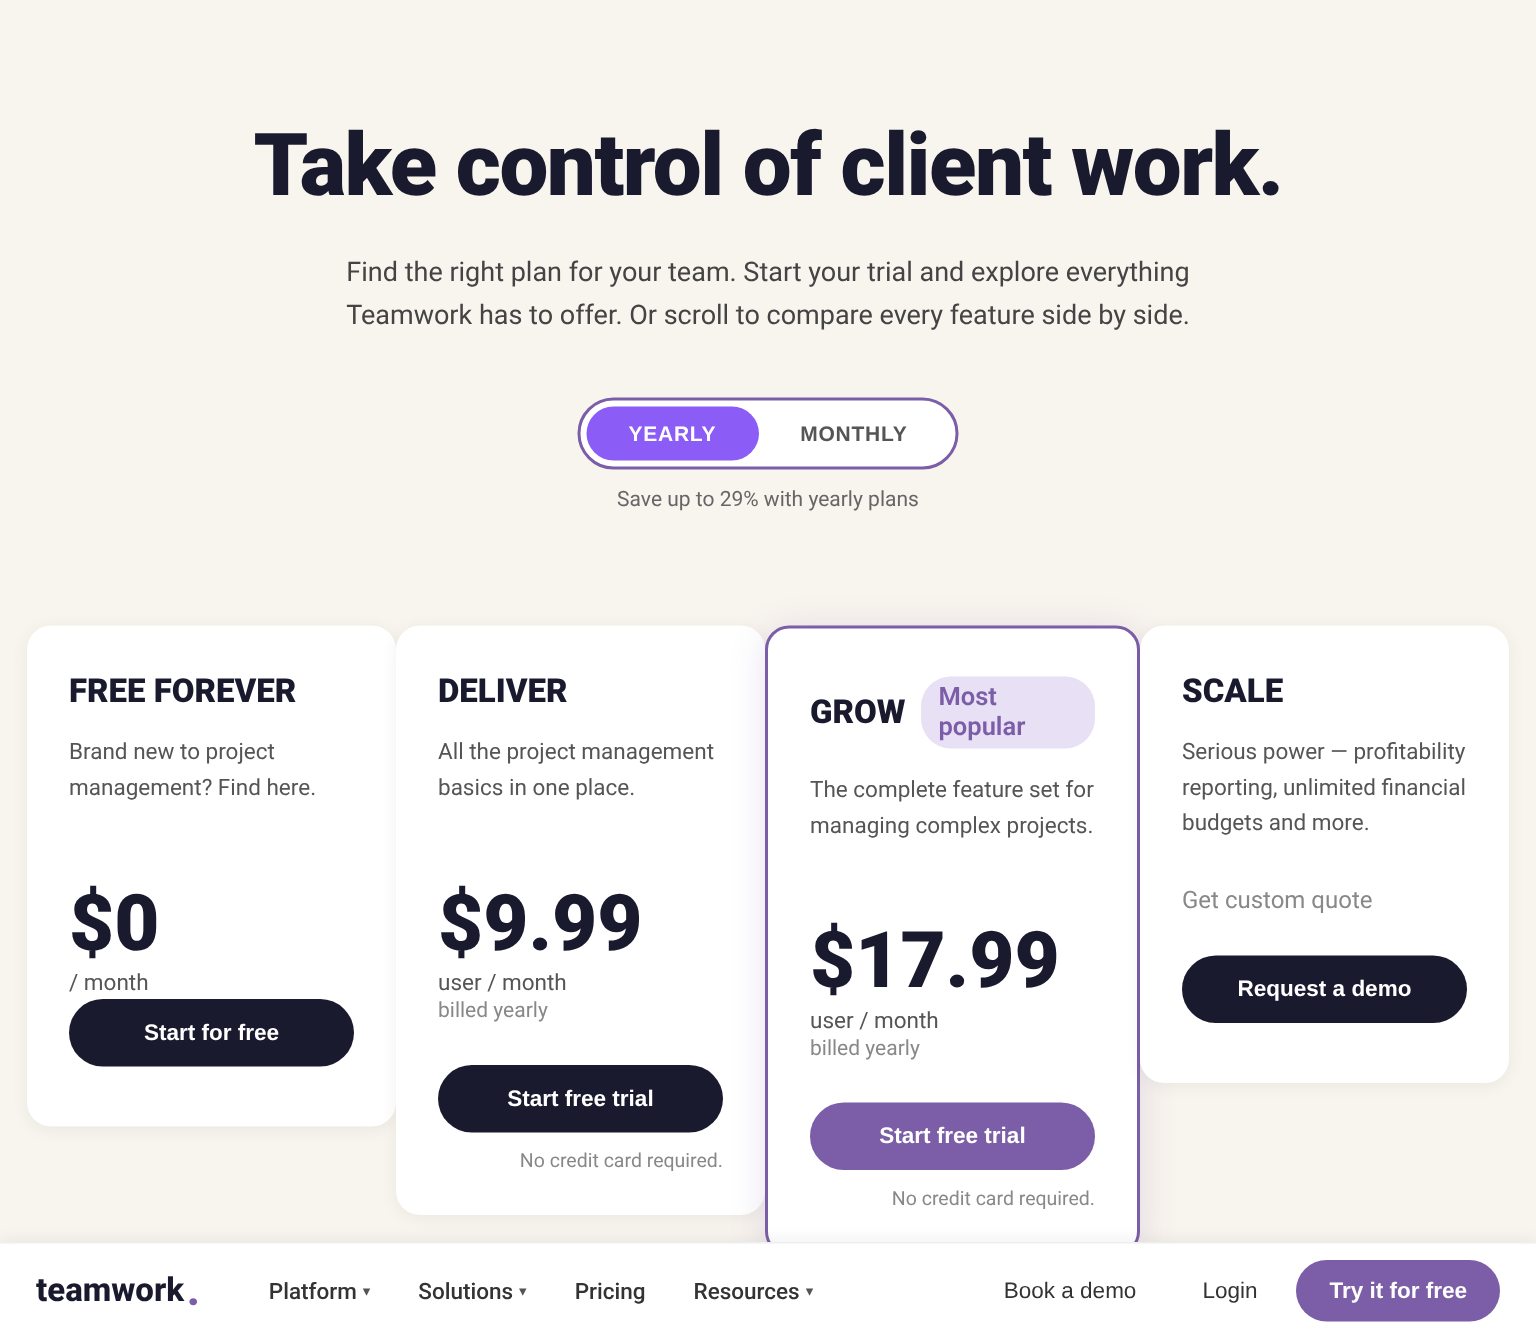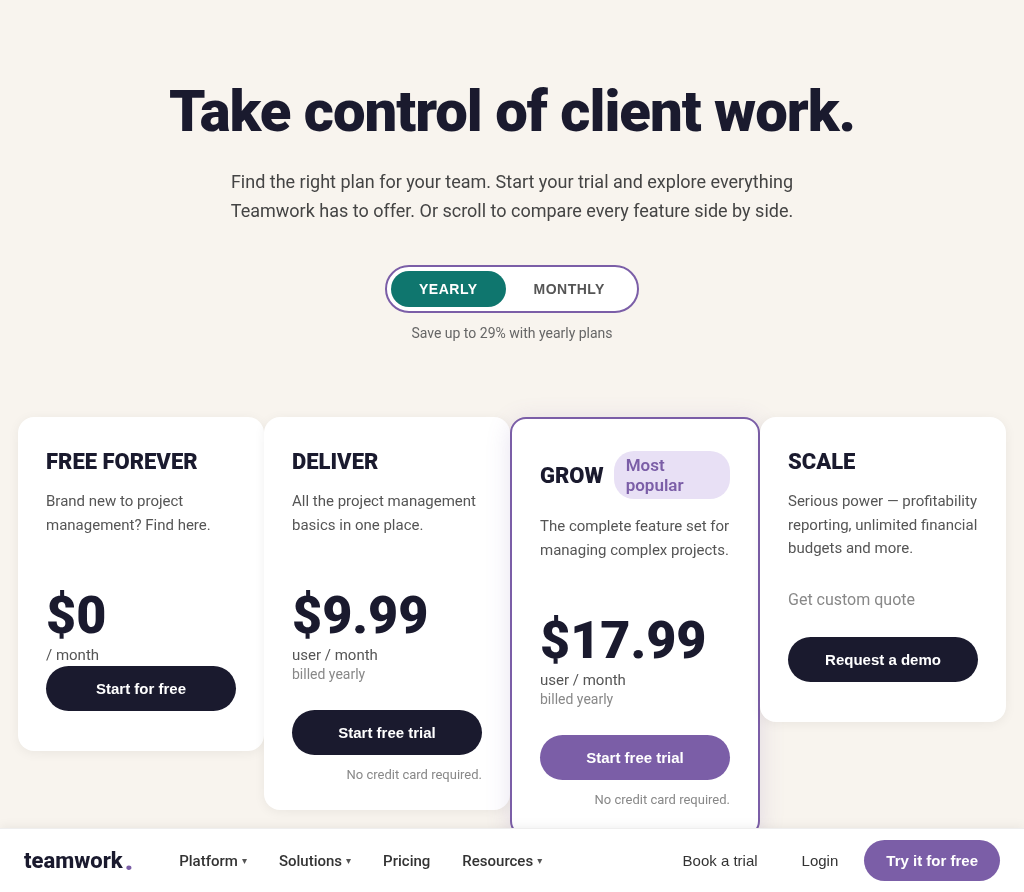--- a/index.html
+++ b/index.html
@@ -44,21 +44,21 @@
       padding: 10px 28px;
       border-radius: 50px;
       border: none;
       font-size: 14px;
       font-weight: 700;
       cursor: pointer;
       letter-spacing: 0.5px;
       transition: all 0.2s;
     }
     .toggle-btn.active {
-      background: #0f766e;
+      background: #8b5cf6;
       color: #fff;
     }
     .toggle-btn.inactive {
       background: transparent;
       color: #555;
     }
     .savings-text {
       font-size: 14px;
       color: #666;
       margin-bottom: 36px;
@@ -346,17 +346,17 @@
       </div>
       <div class="nav-item">
         <span>Pricing</span>
       </div>
       <div class="nav-item">
         <span>Resources</span>
         <span class="nav-chevron">▾</span>
       </div>
     </div>
   <div class="nav-actions">
-    <button class="nav-book-demo">Book a trial</button>
+    <button class="nav-book-demo">Book a demo</button>
     <button class="nav-login">Login</button>
     <button class="nav-try-free">Try it for free</button>
   </div>
 </nav>
 
 </body></html>

